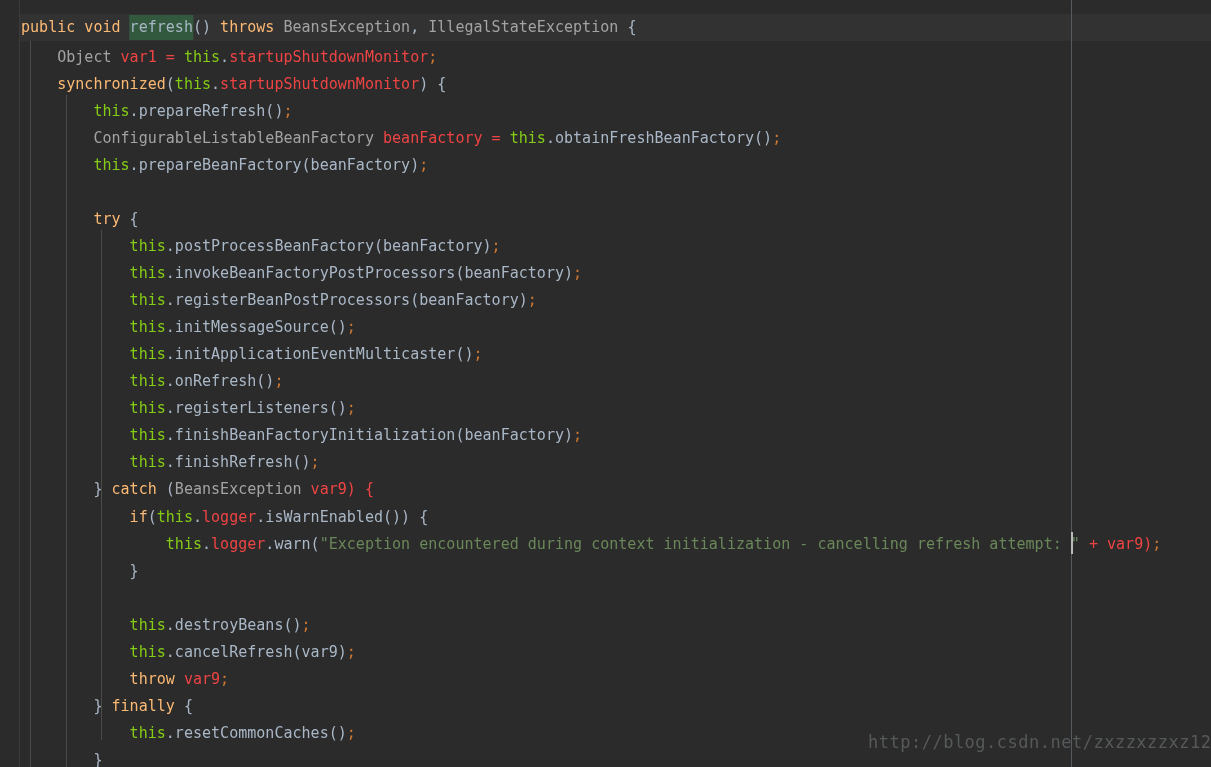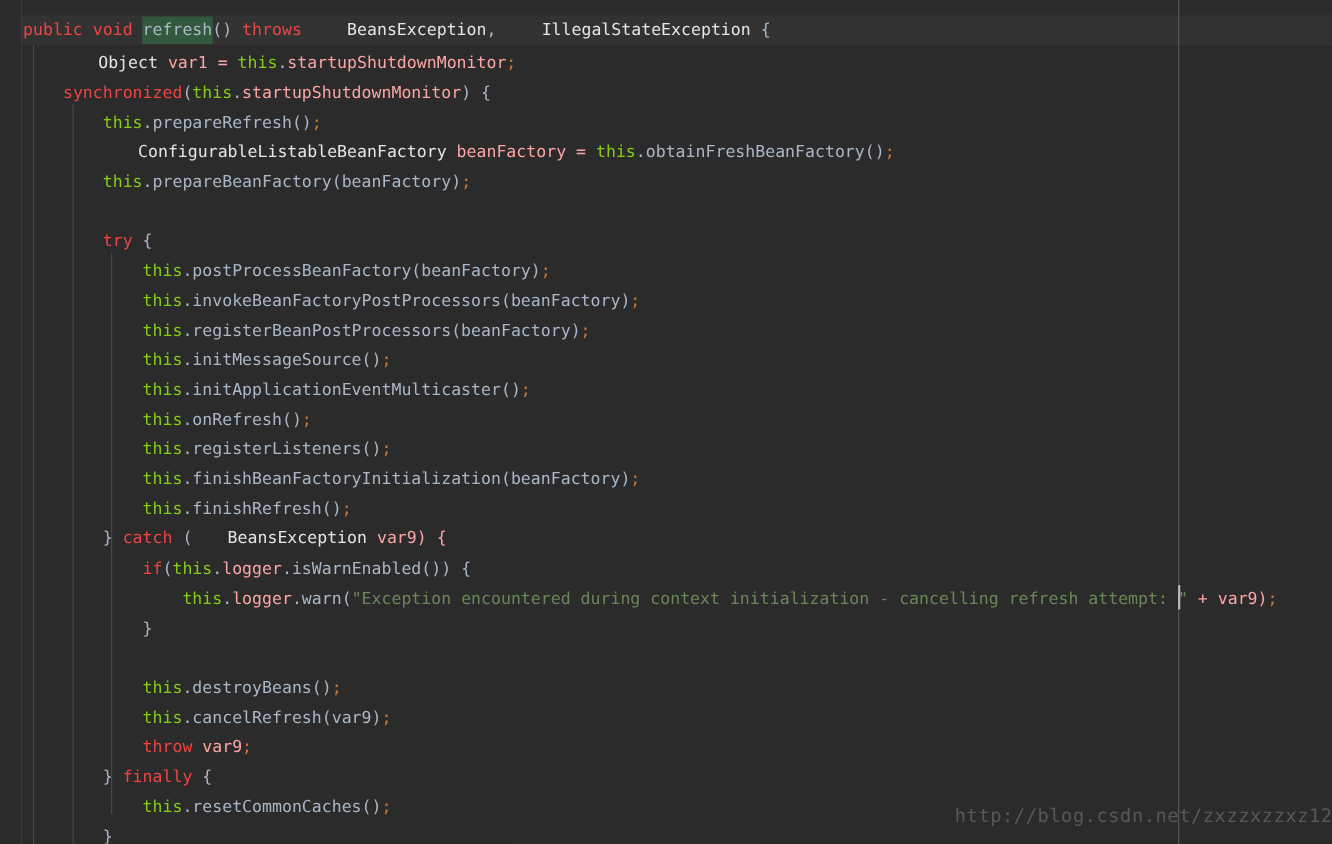--- a/index.html
+++ b/index.html
@@ -80,24 +80,24 @@
     position: absolute;
     left: 0;
     height: 27px;
     line-height: 27px;
     white-space: pre;
     font-size: 15px;
     letter-spacing: 0px;
   }
 
   
-  .t-kw      { color: #ef4444; }
-  .t-plain   { color: #fca5a5; }
+  .t-kw      { color: #fdba74; }
+  .t-plain   { color: #ef4444; }
   .t-punc    { color: #a9b7c6; }
-  .t-type    { color: #e5e5e5; margin-left: 32px; }
+  .t-type    { color: #a3a3a3; }
   .t-this    { color: #84cc16; }
   .t-method  { color: #a9b7c6; }
   .t-str     { color: #6a8759; }
   .t-semi    { color: #cc7832; }
 
   
   .t-hl {
     background: #32593d;
     color: #a9b7c6;
     padding: 3px 0 4px 0;

